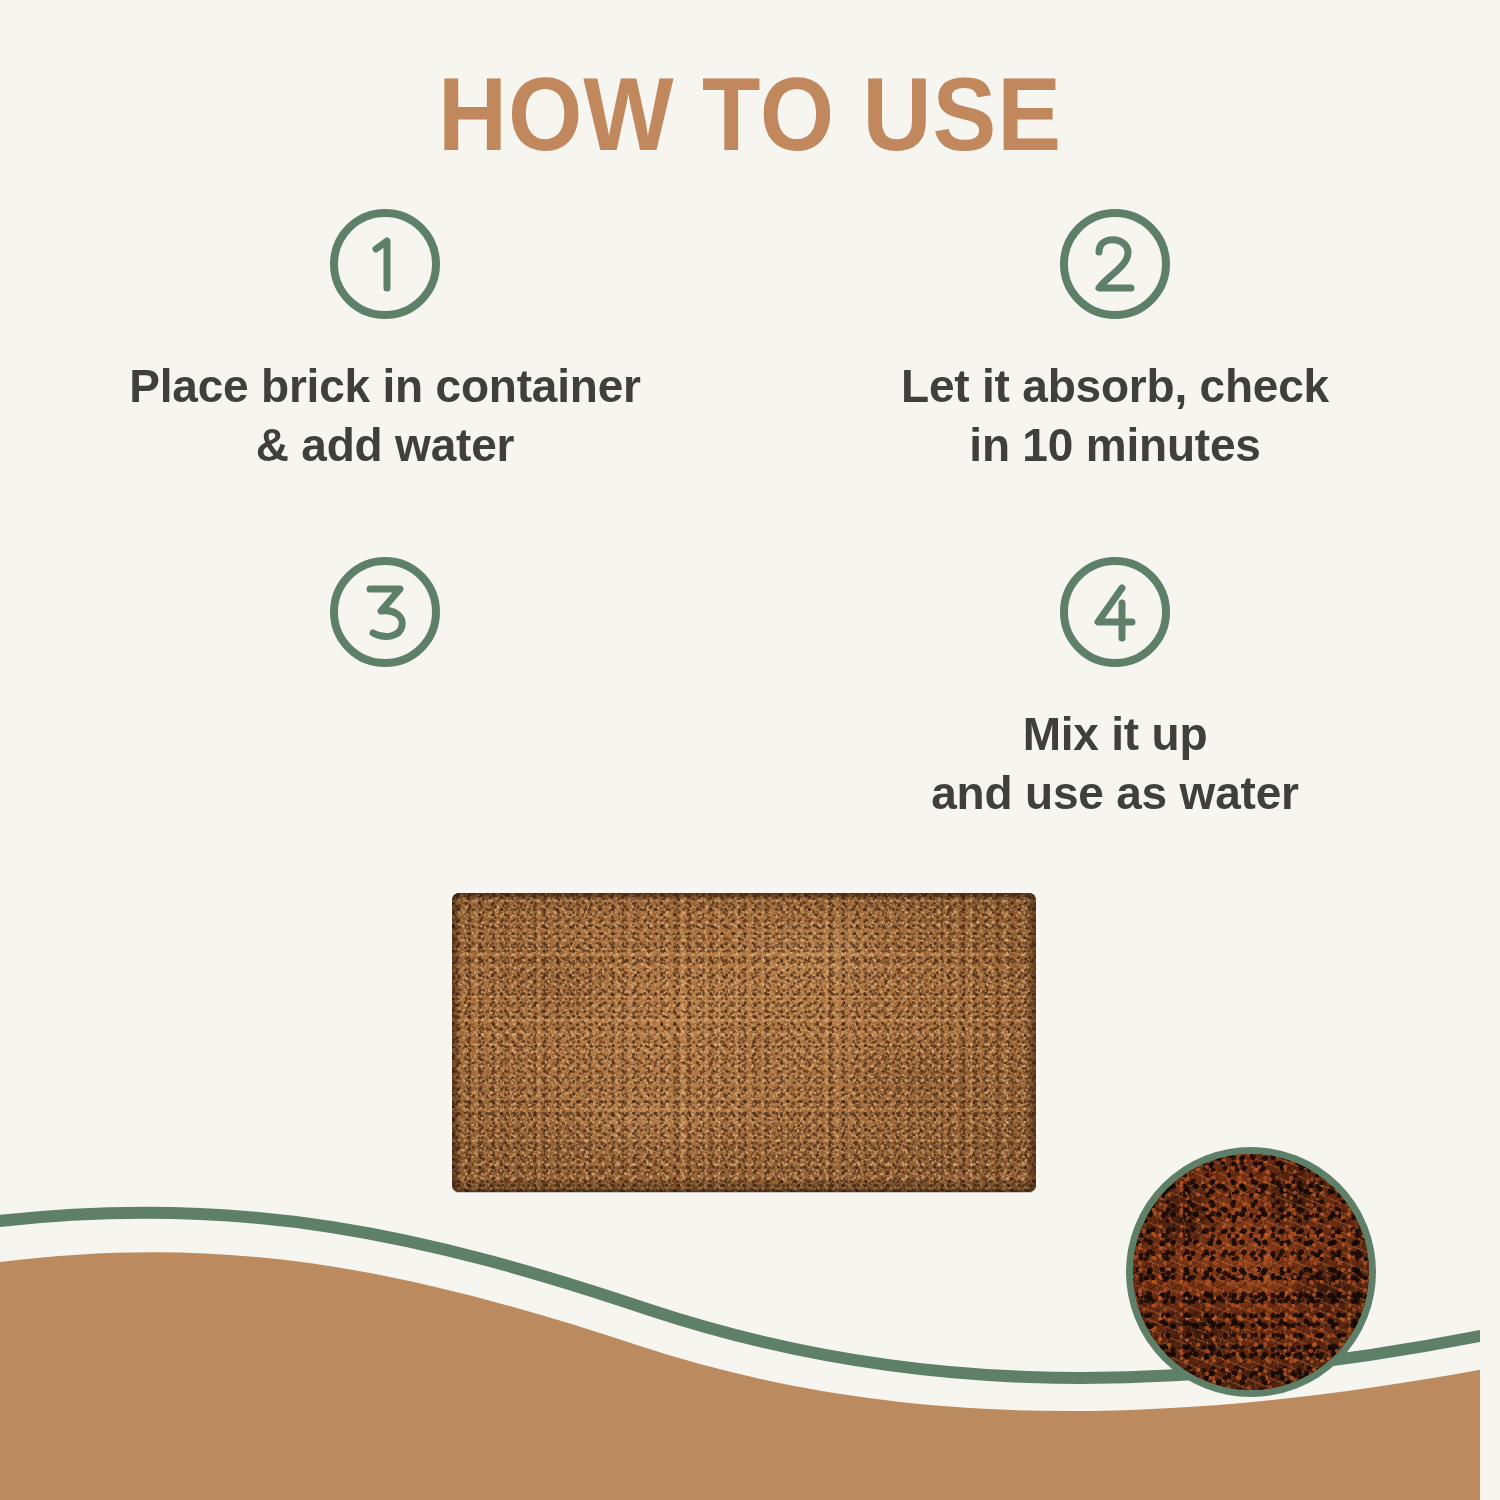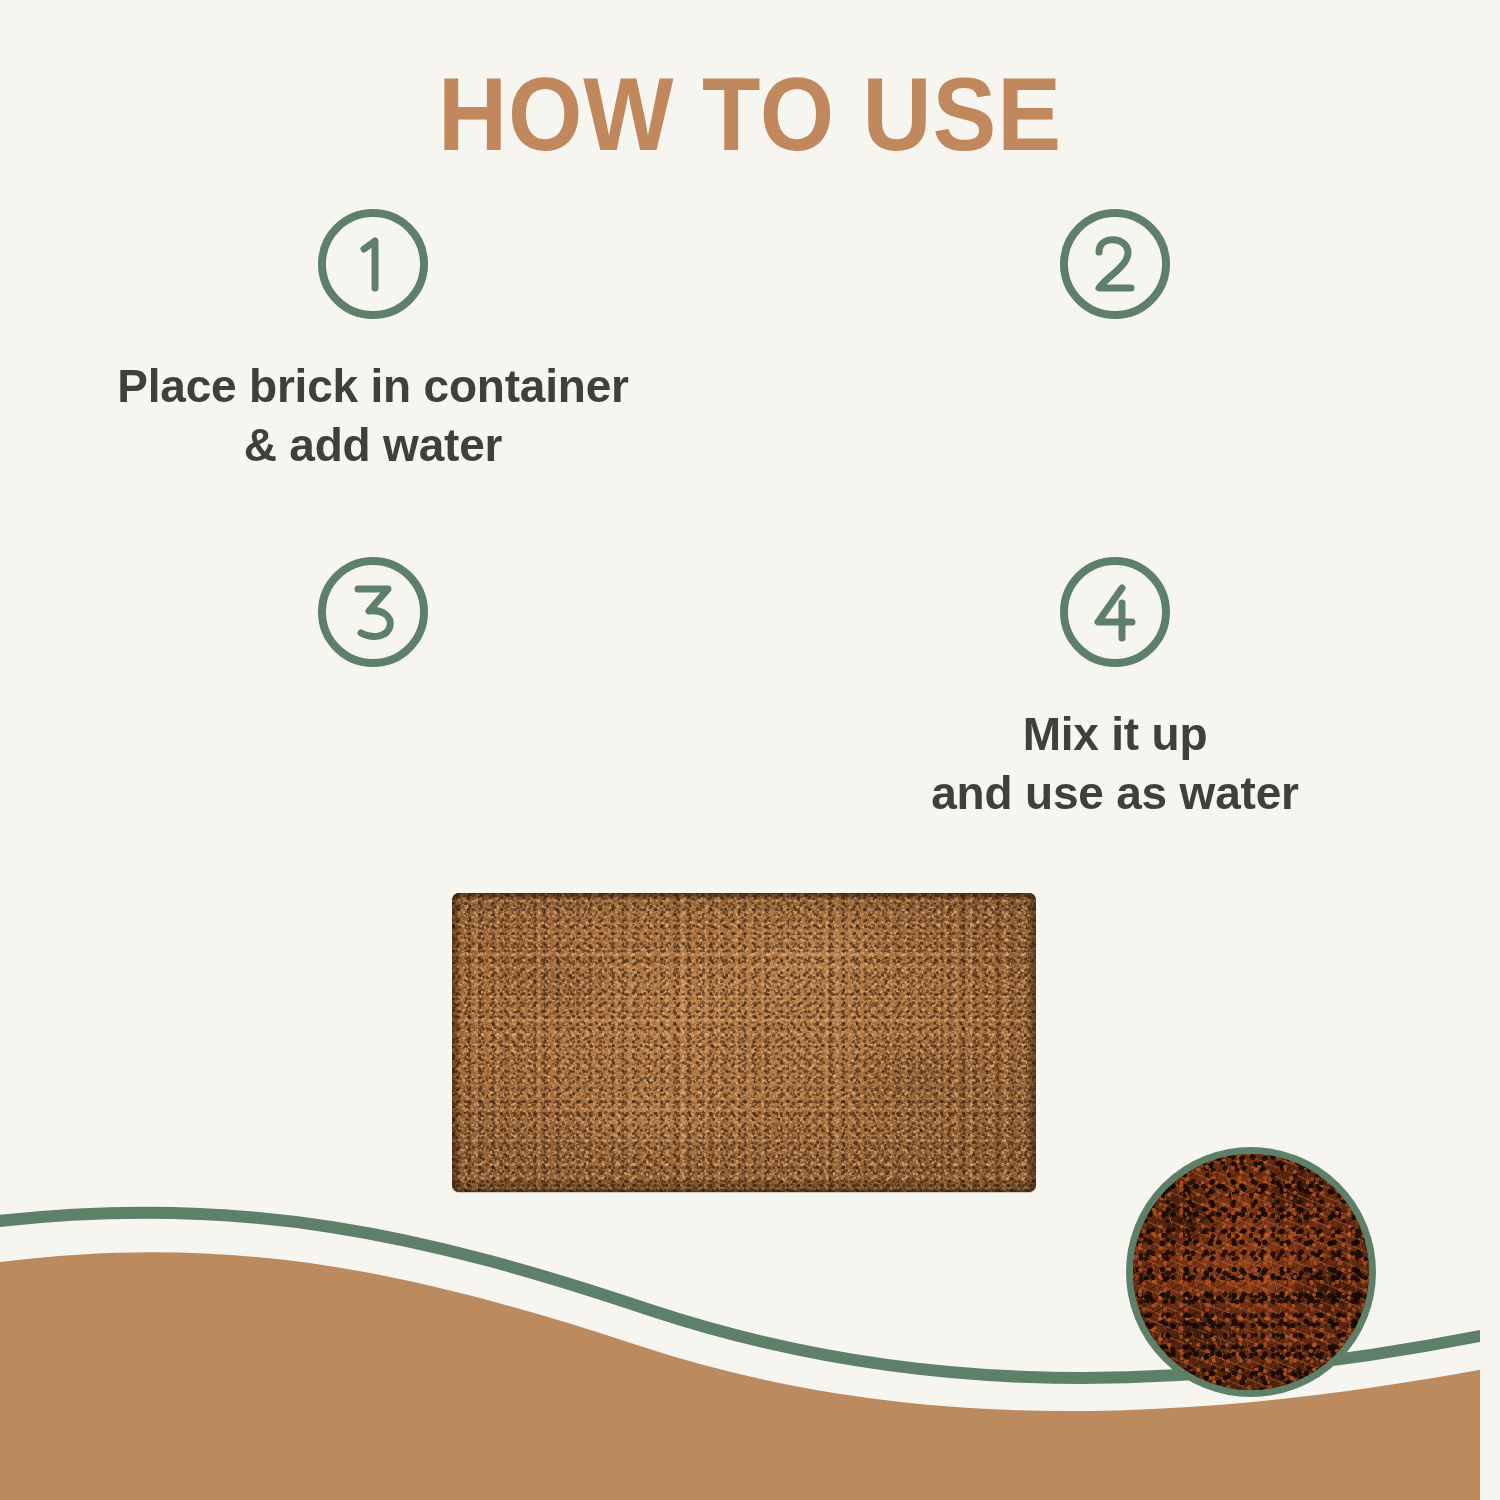--- a/index.html
+++ b/index.html
@@ -22,21 +22,21 @@
     letter-spacing:1px;
     color:#c0885c;
     line-height:1.08;
     transform:scaleX(0.92);
     transform-origin:50% 50%;
   }
 
   
   .steps{position:absolute;left:0;top:205px;width:1500px;}
   .step{position:absolute;width:690px;text-align:center;}
-  .step.col-l{left:28px;}
+  .step.col-l{left:40px;}
   .step.col-r{left:770px;}
   .step.row-1{top:0px;}
   .step.row-2{top:348px;}
 
   .badge{
     width:118px;height:118px;margin:0 auto 34px auto;position:relative;
   }
   .badge svg{display:block;width:118px;height:118px;}
 
   .step-text{
@@ -201,20 +201,22 @@
 
     <div class="step col-r row-1">
       <div class="badge">
         <svg viewBox="0 0 118 118" xmlns="http://www.w3.org/2000/svg">
           <circle cx="59" cy="59" r="51" fill="none" stroke="#5e8068" stroke-width="8"></circle>
           <g fill="none" stroke="#5e8068" stroke-width="7" stroke-linecap="round" stroke-linejoin="round">
             <path d="M43 47 C43 36, 53 34, 60 35 C70 37, 75 45, 70 55 C65 65, 50 73, 43 83 L75 83"></path>
           </g>
         </svg>
       </div>
+      <div class="step-text">Let it absorb, check
+in 10 minutes</div>
     </div>
 
     <div class="step col-l row-2">
       <div class="badge">
         <svg viewBox="0 0 118 118" xmlns="http://www.w3.org/2000/svg">
           <circle cx="59" cy="59" r="51" fill="none" stroke="#5e8068" stroke-width="8"></circle>
           <g fill="none" stroke="#5e8068" stroke-width="7" stroke-linecap="round" stroke-linejoin="round">
             <path d="M44 36 L74 36 L55 58 C68 56, 78 63, 76 73 C74 83, 60 87, 47 80"></path>
           </g>
         </svg>

